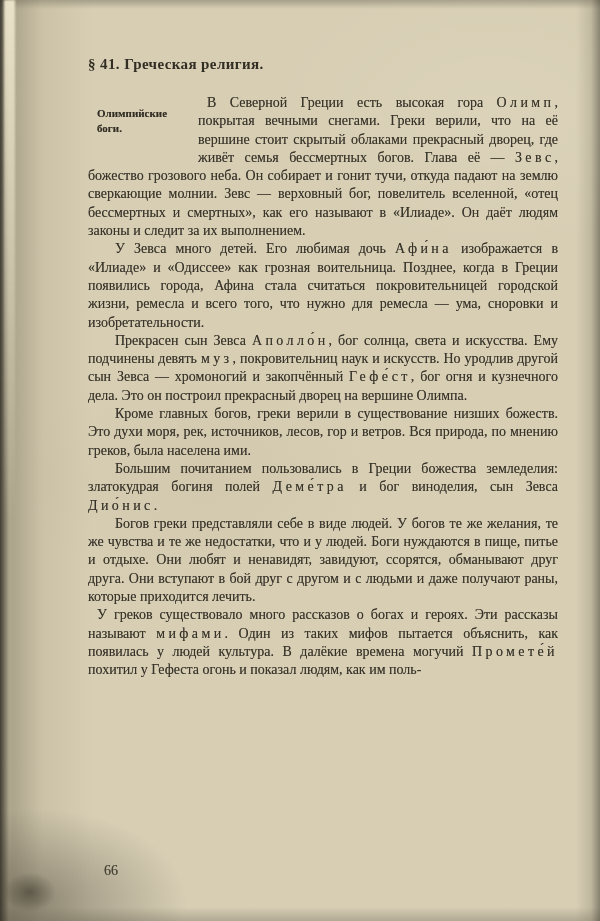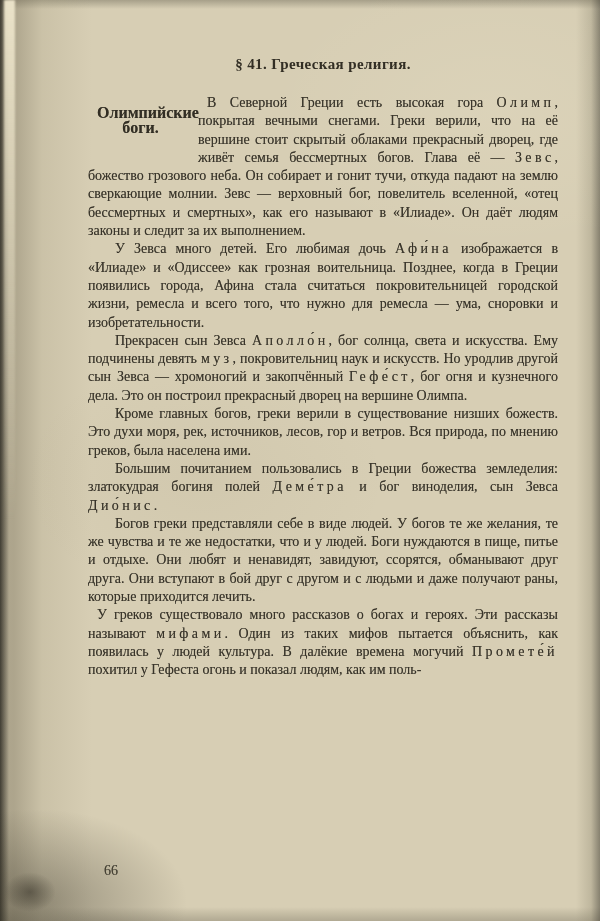--- a/index.html
+++ b/index.html
@@ -32,21 +32,21 @@
     filter: blur(1px);
   }
   .blot-bl {
     position: absolute; left: 4px; top: 872px; width: 52px; height: 40px;
     background: radial-gradient(ellipse, rgba(48,44,34,0.5), rgba(48,44,34,0) 70%);
   }
   .text-block {
     position: absolute; left: 88px; top: 56px; width: 470px;
   }
   .title {
-    text-align: center;
+    text-align: left;
     font-size: 15px;
     font-weight: bold;
     letter-spacing: 0.4px;
     color: #322e24;
     margin-bottom: 21px;
   }
   .para {
     font-size: 14px;
     line-height: 18.3px;
     text-align: justify;
@@ -55,23 +55,23 @@
   }
   .para.has-note { text-indent: 9px; }
   .spaced { letter-spacing: 3.4px; font-family: Liberation Serif, serif; }
   .ital { font-style: italic; }
   .margin-note {
     float: left;
     width: 110px;
     min-height: 56px;
     padding: 12px 14px 0 0;
     font-weight: bold;
-    font-size: 16px;
+    font-size: 11px;
     line-height: 14.5px;
-    text-align: center;
+    text-align: left;
     color: #322e24;
   }
   .mn-line { display: block; }
   .page-number {
     position: absolute; left: 104px; top: 863px;
     font-size: 14px; color: #454134;
     text-shadow: 0 0 0.4px rgba(56,52,42,0.5);
   }
 </style>
 </head>

